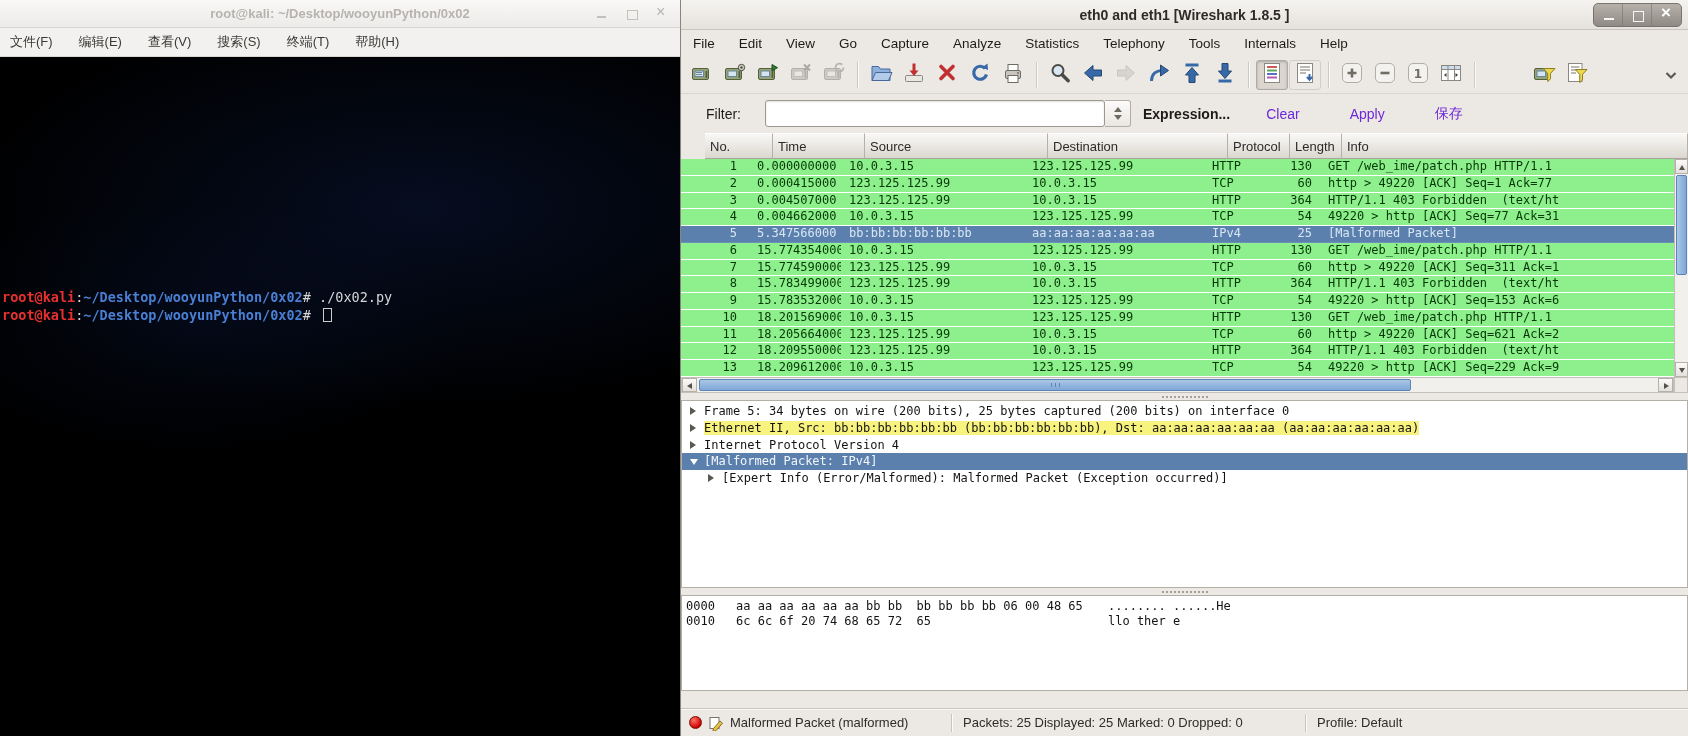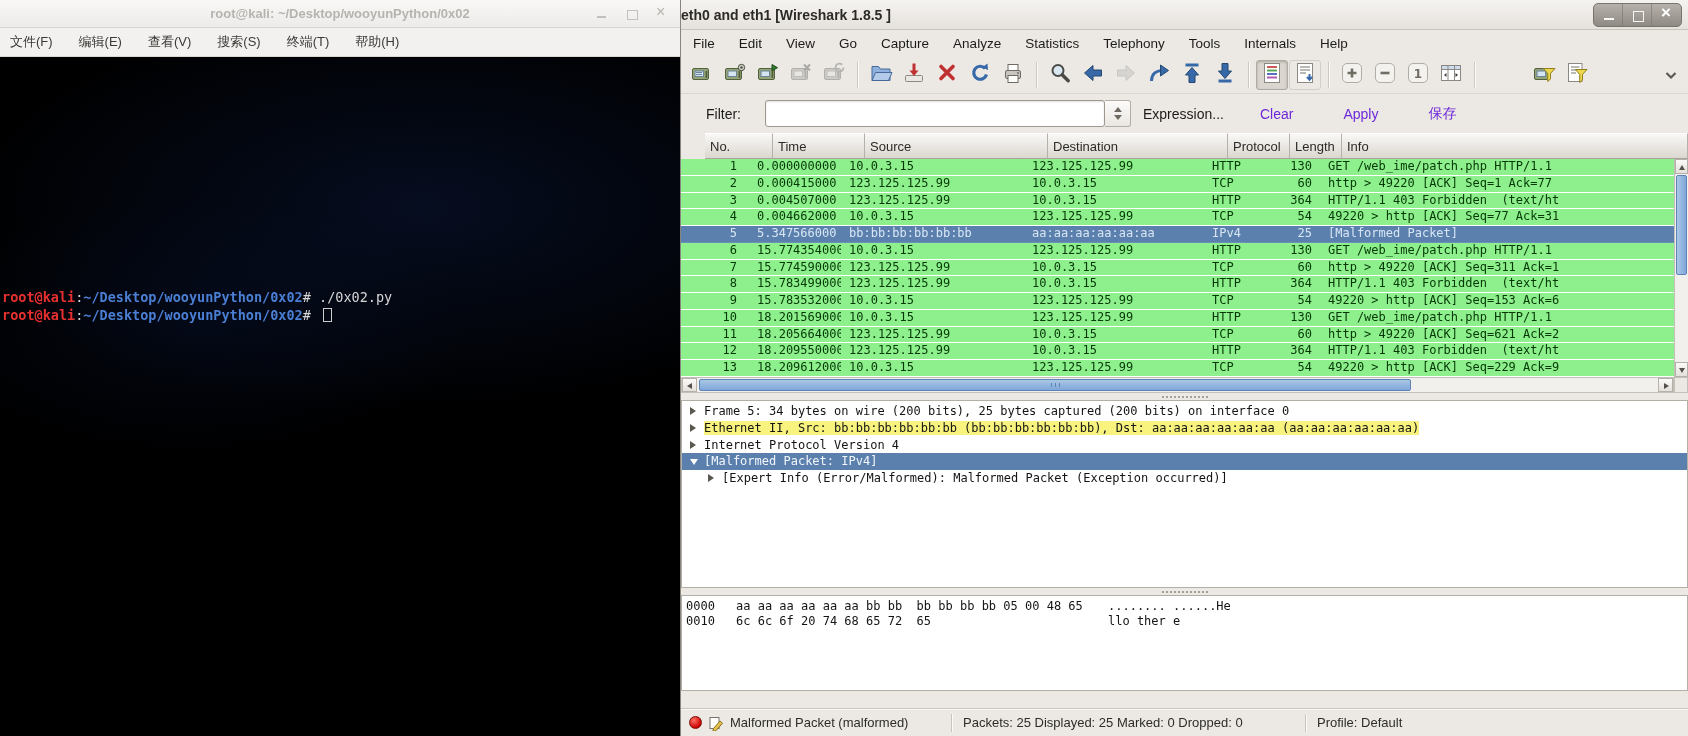--- a/index.html
+++ b/index.html
@@ -25,21 +25,21 @@
   .term-output{position:absolute;top:231px;left:2px;}
   .t-line{height:17.5px;line-height:17.5px;white-space:pre;color:#d6d6d6;}
   .p-user{color:#e83030;font-weight:bold;}
   .p-path{color:#4a7fd4;font-weight:bold;}
   .p-plain{color:#d6d6d6;}
   .cursor{display:inline-block;width:9px;height:14px;border:1px solid #cccccc;margin-left:12px;vertical-align:-2px;}
 
   
   .ws{position:absolute;left:680px;top:0;width:1008px;height:736px;background:#ece9e4;border-left:1px solid #88847e;color:#1c1b19;}
   .ws-titlebar{height:30px;background:linear-gradient(#f5f3f0,#e5e2dd);border-bottom:1px solid #c8c4be;position:relative;}
-  .ws-title{position:absolute;left:0;right:0;text-align:left;line-height:30px;font-weight:bold;font-size:14px;color:#2c2a27;}
+  .ws-title{position:absolute;left:0;right:0;text-align:center;line-height:30px;font-weight:bold;font-size:14px;color:#2c2a27;}
   .ws-winbtns{position:absolute;right:6px;top:3px;height:24px;background:linear-gradient(#b6b2ab,#8f8b84);border:1px solid #78746d;border-radius:5px;display:flex;overflow:hidden;}
   .ws-winbtn{width:29px;position:relative;border-right:1px solid rgba(120,116,109,.6);cursor:default;}
   .ws-winbtn:last-child{border-right:none;}
   .wg-min::after{content:"";position:absolute;left:10px;bottom:6px;width:10px;height:2px;background:#f6f6f4;}
   .wg-max::after{content:"";position:absolute;left:10px;top:7px;width:9px;height:9px;border:1.5px solid #f6f6f4;}
   .wg-close::after{content:"×";position:absolute;left:9px;top:-1px;font-size:17px;font-weight:bold;color:#fff;}
 
   .ws-menubar{height:27px;display:flex;align-items:center;padding-left:12px;gap:24px;font-size:13.5px;color:#1c1b19;}
   .ws-menu-item{cursor:default;}
 
@@ -54,21 +54,21 @@
 
   .ws-filterbar{height:39px;display:flex;align-items:center;font-size:14px;}
   .f-label{margin-left:25px;color:#1c1b19;}
   .f-input{margin-left:24px;width:340px;height:27px;border:1px solid #9d978e;border-radius:3px;background:#fff;box-shadow:inset 0 1px 2px rgba(0,0,0,.12);font-size:13px;padding:0 4px;outline:none;}
   .f-spin{width:26px;height:27px;border:1px solid #b1ada5;border-left:none;border-radius:0 3px 3px 0;background:linear-gradient(#fcfbfa,#eae7e2);display:flex;flex-direction:column;align-items:center;justify-content:center;gap:3px;}
   .f-spin i{width:0;height:0;border-left:4px solid transparent;border-right:4px solid transparent;}
   .f-spin .up{border-bottom:5px solid #6e6a62;}
   .f-spin .down{border-top:5px solid #6e6a62;}
   .f-btn{color:#1c1b19;margin-left:36px;cursor:default;}
   .f-btn.disabled{color:#6d28d9;}
-  .f-expression{margin-left:12px;}
+  .f-expression{margin-left:12px;font-weight:bold;}
   .f-apply{margin-left:50px;}
   .f-save{margin-left:50px;}
 
   
   :root{--cols:68px 92px 183px 180px 62px 52px 1fr;}
   .ws-header{position:absolute;top:133px;left:0;right:0;height:26px;display:grid;grid-template-columns:var(--cols);font-size:13px;color:#2c2a27;margin-left:24px;}
   .ws-header span{background:linear-gradient(#f9f8f6,#dbd7d0);border-right:1px solid #b5b1a9;border-bottom:1px solid #a8a39b;border-top:1px solid #fff;line-height:25px;padding-left:5px;overflow:hidden;white-space:nowrap;}
   .ws-rows{position:absolute;top:159px;left:0;right:14px;height:218px;background:#fff;overflow:hidden;font-family:"DejaVu Sans Mono",monospace;font-size:12px;}
   .pkt-row{display:grid;grid-template-columns:var(--cols);height:16.77px;line-height:15.6px;background:#8df08d;color:#063806;border-bottom:1px solid #ffffff;white-space:nowrap;overflow:hidden;}
   .pkt-row>span{white-space:pre;overflow:hidden;padding-left:8px;}
@@ -533,21 +533,21 @@
       <div class="det-row" data-name="detail-row-2"><span class="exp collapsed" data-name="expander-closed-icon"></span><span data-name="detail-text">Internet Protocol Version 4</span></div>
       <div class="det-row selected" data-name="detail-row-3"><span class="exp expanded" data-name="expander-open-icon"></span><span data-name="detail-text">[Malformed Packet: IPv4]</span></div>
       <div class="det-row lvl1" data-name="detail-row-4"><span class="exp collapsed" data-name="expander-closed-icon"></span><span data-name="detail-text">[Expert Info (Error/Malformed): Malformed Packet (Exception occurred)]</span></div>
     </div>
 
   <div class="splitter sp2" data-name="pane-splitter-2">
       <span class="grip" data-name="splitter-grip-icon"></span>
     </div>
 
   <div class="ws-hex" data-name="packet-bytes-pane">
-      <div class="hex-row" data-name="hex-row"><span class="hex-off" data-name="hex-offset">0000</span><span class="hex-bytes" data-name="hex-bytes">aa aa aa aa aa aa bb bb  bb bb bb bb 05 00 48 65</span><span class="hex-ascii" data-name="hex-ascii">........ ......He</span></div>
+      <div class="hex-row" data-name="hex-row"><span class="hex-off" data-name="hex-offset">0000</span><span class="hex-bytes" data-name="hex-bytes">aa aa aa aa aa aa bb bb  bb bb bb bb 06 00 48 65</span><span class="hex-ascii" data-name="hex-ascii">........ ......He</span></div>
       <div class="hex-row" data-name="hex-row"><span class="hex-off" data-name="hex-offset">0010</span><span class="hex-bytes" data-name="hex-bytes">6c 6c 6f 20 74 68 65 72  65</span><span class="hex-ascii" data-name="hex-ascii">llo ther e</span></div>
     </div>
 
   <footer class="ws-statusbar" data-name="status-bar">
     <span class="sb-sec1" data-name="status-left-section">
       <span class="sb-led" data-name="expert-info-icon"></span>
       <svg width="16" height="16" viewBox="0 0 16 16" data-name="capture-comments-icon">
           <rect x="2" y="2.5" width="9" height="11" fill="#fff" stroke="#77736c"></rect>
           <path d="M5.5 13.5l6.5-7.5 2.5 2.2-6.5 7.5-3.2.8z" fill="#e3c34c" stroke="#8a6d1d"></path>
         </svg>

